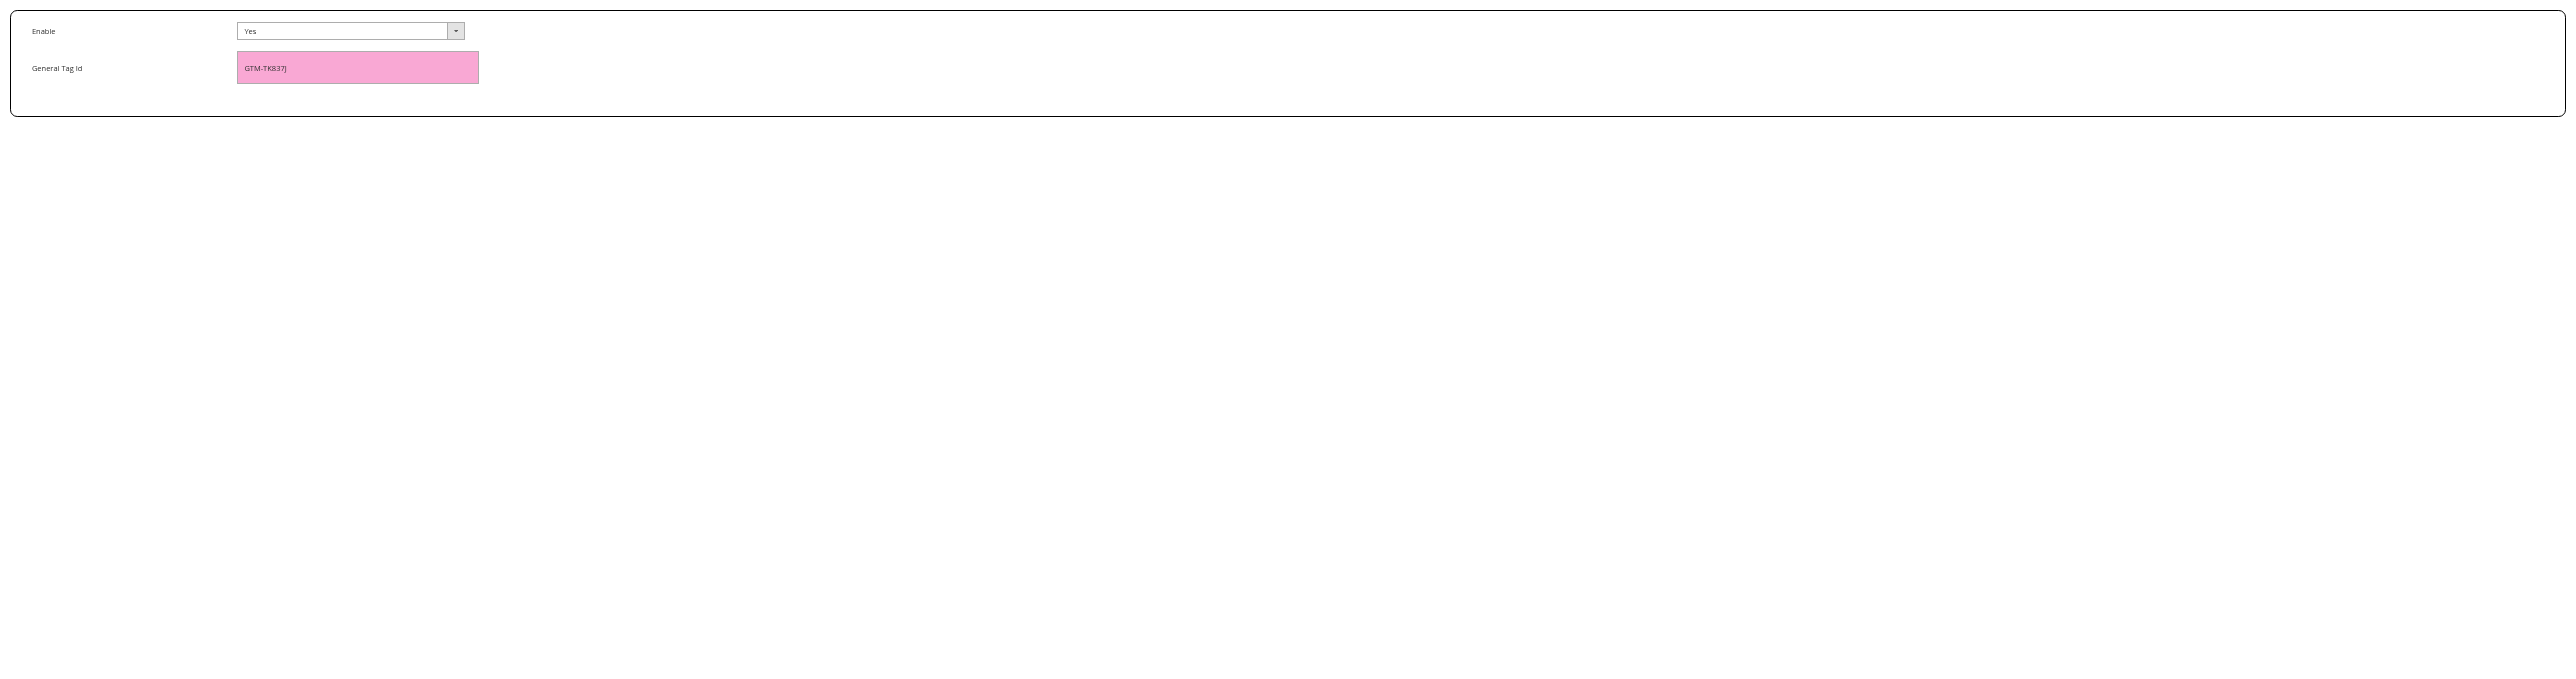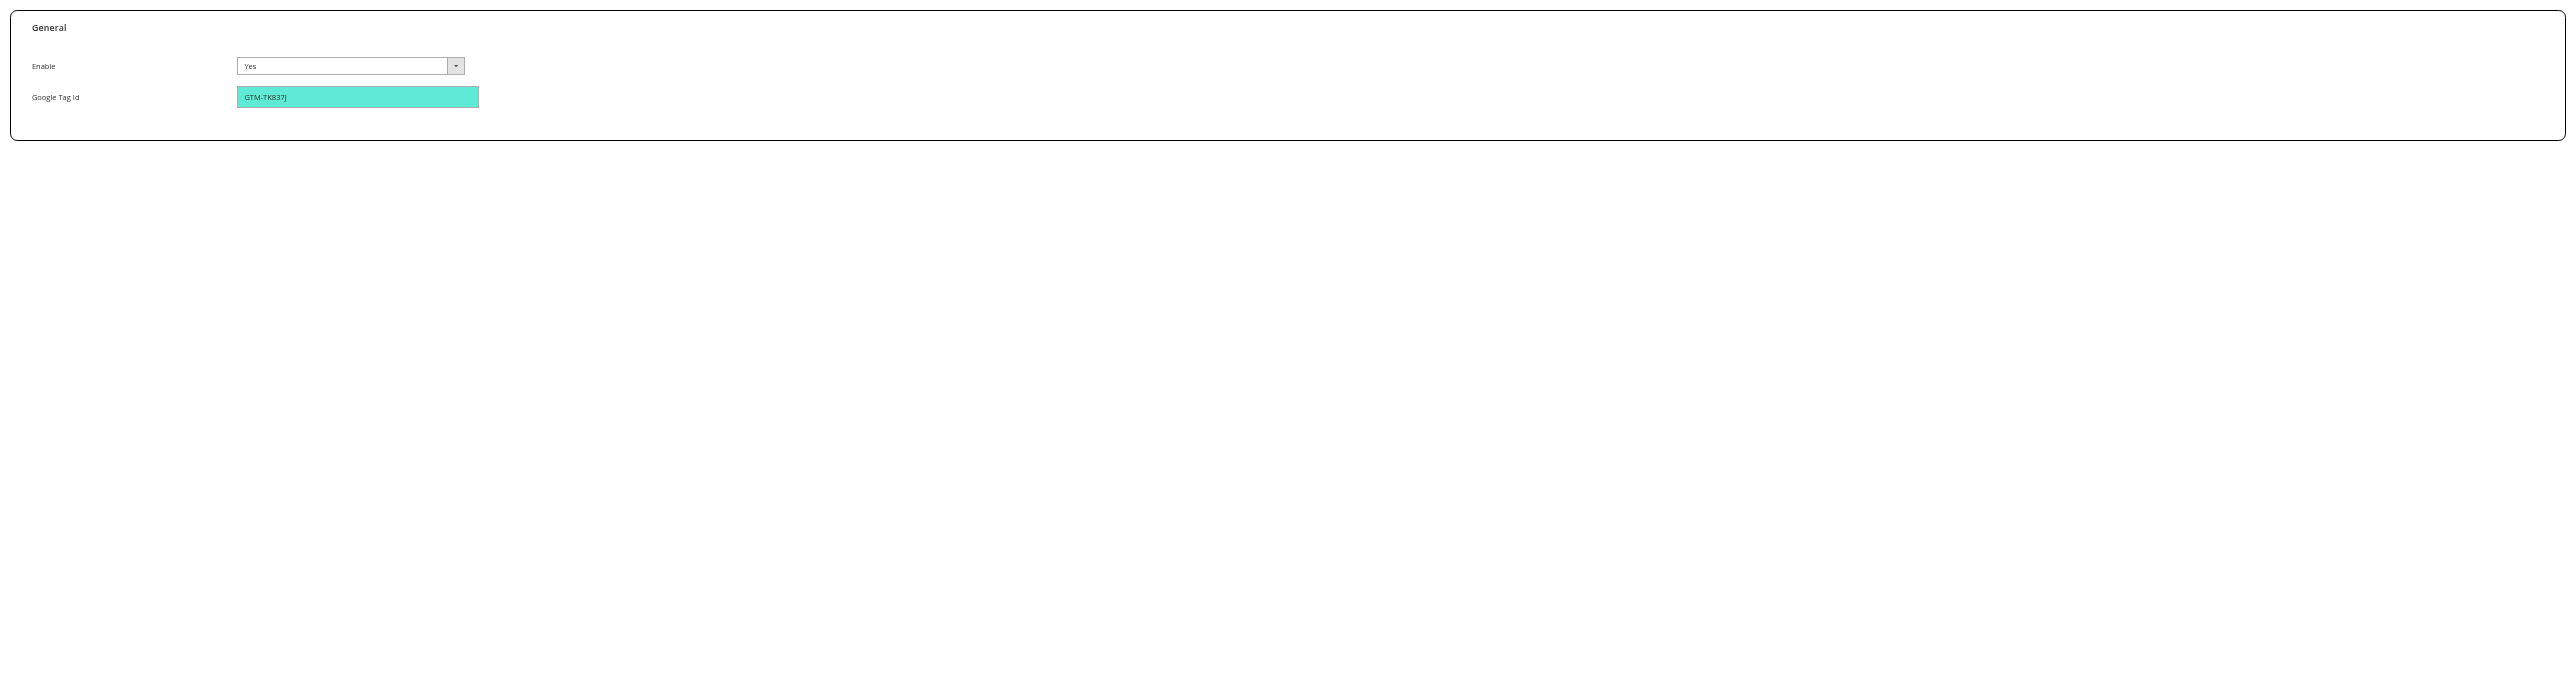--- a/index.html
+++ b/index.html
@@ -65,45 +65,44 @@
       justify-content: center;
       cursor: pointer;
     }
     .select-arrow svg {
       width: 4.1px;
       height: 2.6px;
       fill: #5b5b5b;
     }
     .text-input {
       width: 242px;
-      height: 22px;
+      height: 33px;
       border: 0.5px solid #adadad;
       padding: 3.6px 6.2px;
       font-size: 7.5px;
       color: #303030;
-      background: #5eead4;
+      background: #f9a8d4;
       font-family: inherit;
     }
   </style>
 </head>
 <body>
 
 <div class="fieldset-container">
-  <div class="section-title">General</div>
 
   <div class="form-row">
     <label class="form-label">Enable</label>
     <div class="select-wrapper">
       <div class="select-display">Yes</div>
       <div class="select-arrow">
         <svg viewBox="0 0 10 6">
             <path d="M0 0 L5 6 L10 0 Z"></path>
           </svg>
       </div>
     </div>
   </div>
 
   <div class="form-row">
-    <label class="form-label">Google Tag Id</label>
+    <label class="form-label">General Tag Id</label>
     <input type="text" class="text-input" value="GTM-TK837J" style="">
   </div>
 </div>
 
 
 </body></html>

